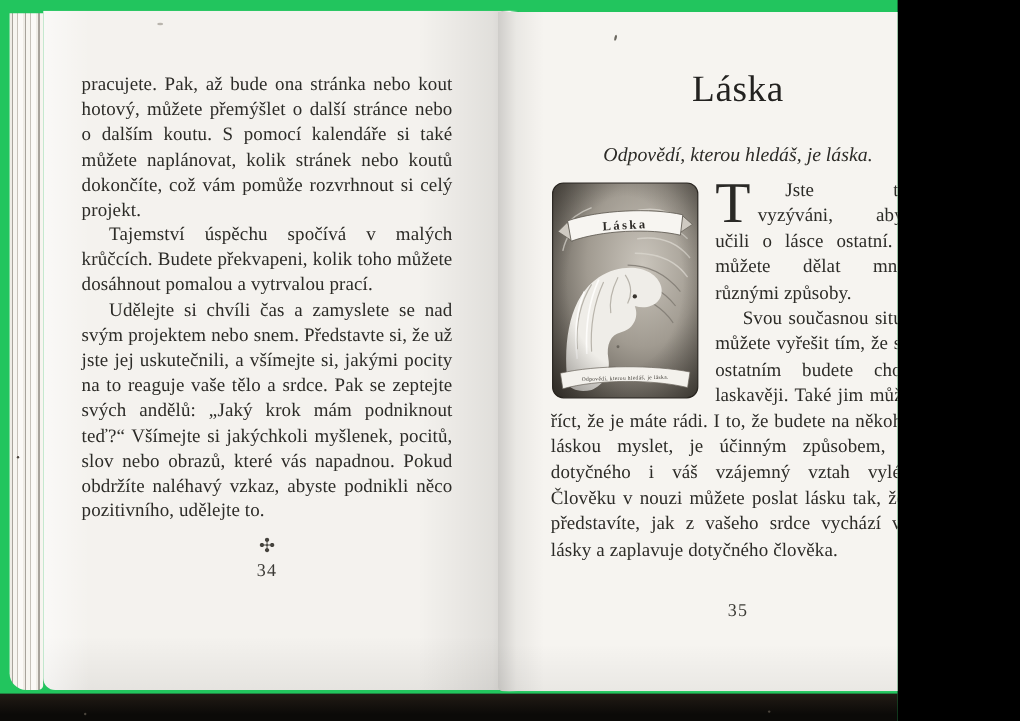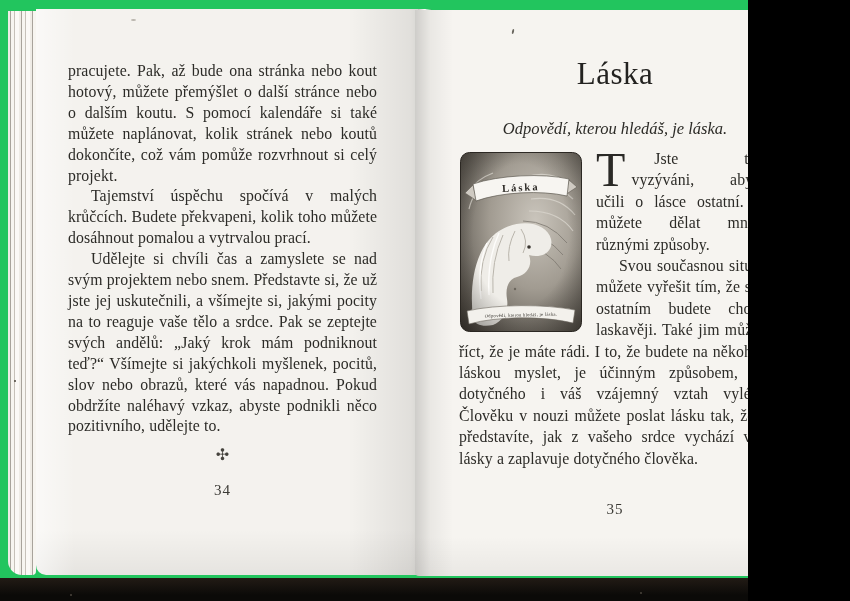--- a/index.html
+++ b/index.html
@@ -55,21 +55,21 @@
     position:absolute;left:32px;top:52px;width:309px;
     font-size:15.8px;line-height:20.9px;text-align:justify;letter-spacing:.1px;
   }
   .lp-body p, .rp-text p{margin:0;}
   .indent{text-indent:1.45em;}
   .ornament{
     display:block;text-align:center;margin-top:8px;
     font-family:"DejaVu Sans", sans-serif;font-size:16px;color:#45433d;
   }
   .page-num{
-    display:block;text-align:center;margin-top:14px;
+    display:block;text-align:center;
     font-size:15px;letter-spacing:1px;color:#3b3a35;
   }
   
   .rp-body{position:absolute;left:44px;top:46px;width:312px;}
   .rp-title{
     margin:0;text-align:center;font-size:31px;font-weight:normal;
     letter-spacing:.5px;line-height:36px;color:#232220;
   }
   .rp-subtitle{
     margin:26px 0 0;text-align:center;font-style:italic;

